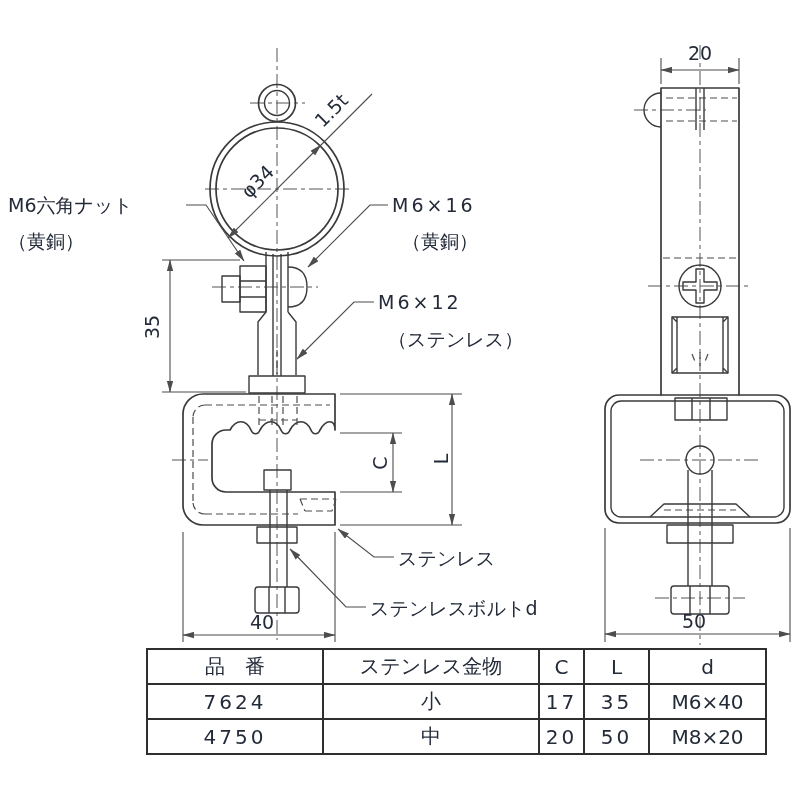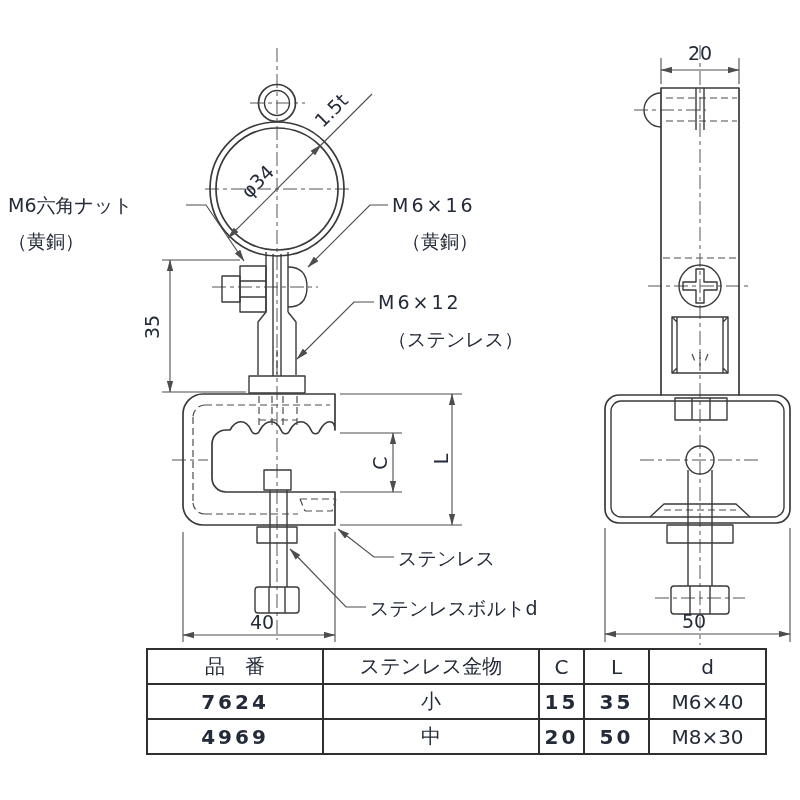--- a/index.html
+++ b/index.html
@@ -11,21 +11,21 @@
   .thin{stroke:#4d4d4d;stroke-width:1.1;fill:none;}
   .cl{stroke:#555;stroke-width:1;fill:none;stroke-dasharray:14 4 4 4;}
   .hid{stroke:#4d4d4d;stroke-width:1.2;fill:none;stroke-dasharray:7 4;}
   .txt{fill:#232a38;font-size:19px;}
   .dim{fill:#232a38;font-size:19px;text-anchor:middle;}
   .sp{letter-spacing:3px;}
   #spec-table{position:absolute;left:146px;top:648px;width:619px;height:105px;
               border-collapse:collapse;table-layout:fixed;color:#232a38;font-size:20px;}
   #spec-table td{border:2px solid #2f2f2f;text-align:center;vertical-align:middle;
                  padding:0;height:33px;overflow:hidden;white-space:nowrap;}
-  .num{letter-spacing:3px;font-weight:bold;}
+  .num{letter-spacing:3px;}
 </style>
 </head>
 <body>
 
 <div id="stage">
 <svg width="800" height="800" viewBox="0 0 800 800">
   <defs>
     <marker id="ah" viewBox="0 0 11 6" markerWidth="12" markerHeight="7" refX="10.5" refY="3" orient="auto-start-reverse" markerUnits="userSpaceOnUse">
       <path d="M0,0 L11,3 L0,6 Z" fill="#4d4d4d"></path>
     </marker>
@@ -160,26 +160,26 @@
     <tr>
       <td>品　番</td>
       <td>ステンレス金物</td>
       <td>C</td>
       <td>L</td>
       <td>d</td>
     </tr>
     <tr>
       <td class="num">7624</td>
       <td>小</td>
-      <td class="num">15</td>
+      <td class="num">17</td>
       <td class="num">35</td>
       <td>M6×40</td>
     </tr>
     <tr>
-      <td class="num">4969</td>
+      <td class="num">4750</td>
       <td>中</td>
       <td class="num">20</td>
       <td class="num">50</td>
-      <td>M8×30</td>
+      <td>M8×20</td>
     </tr>
   </tbody>
 </table>
 </div>
 
 </body></html>

